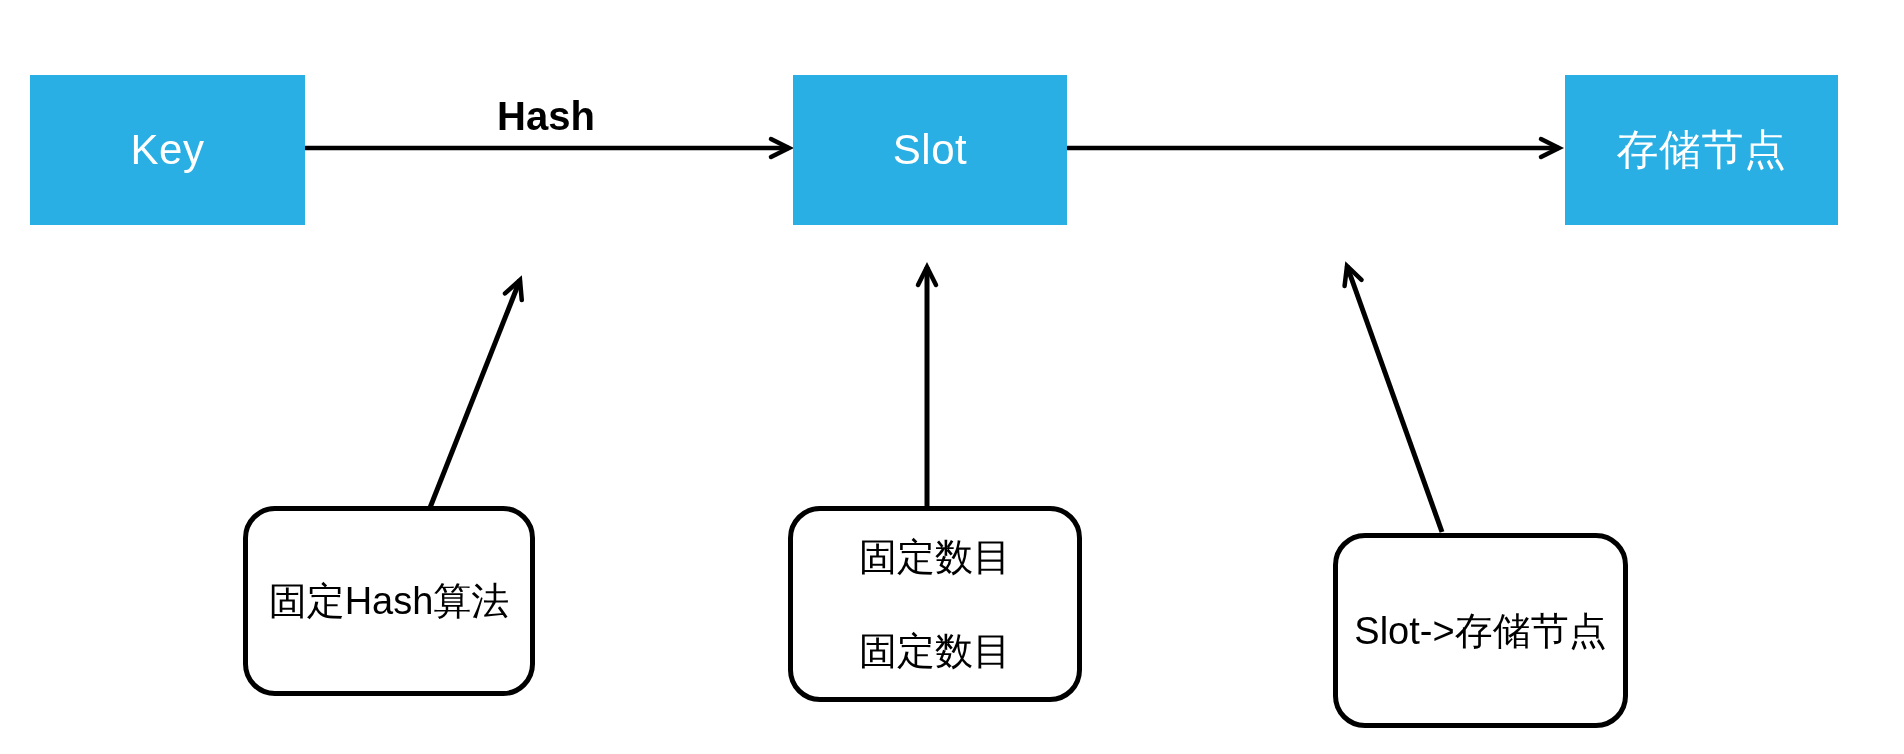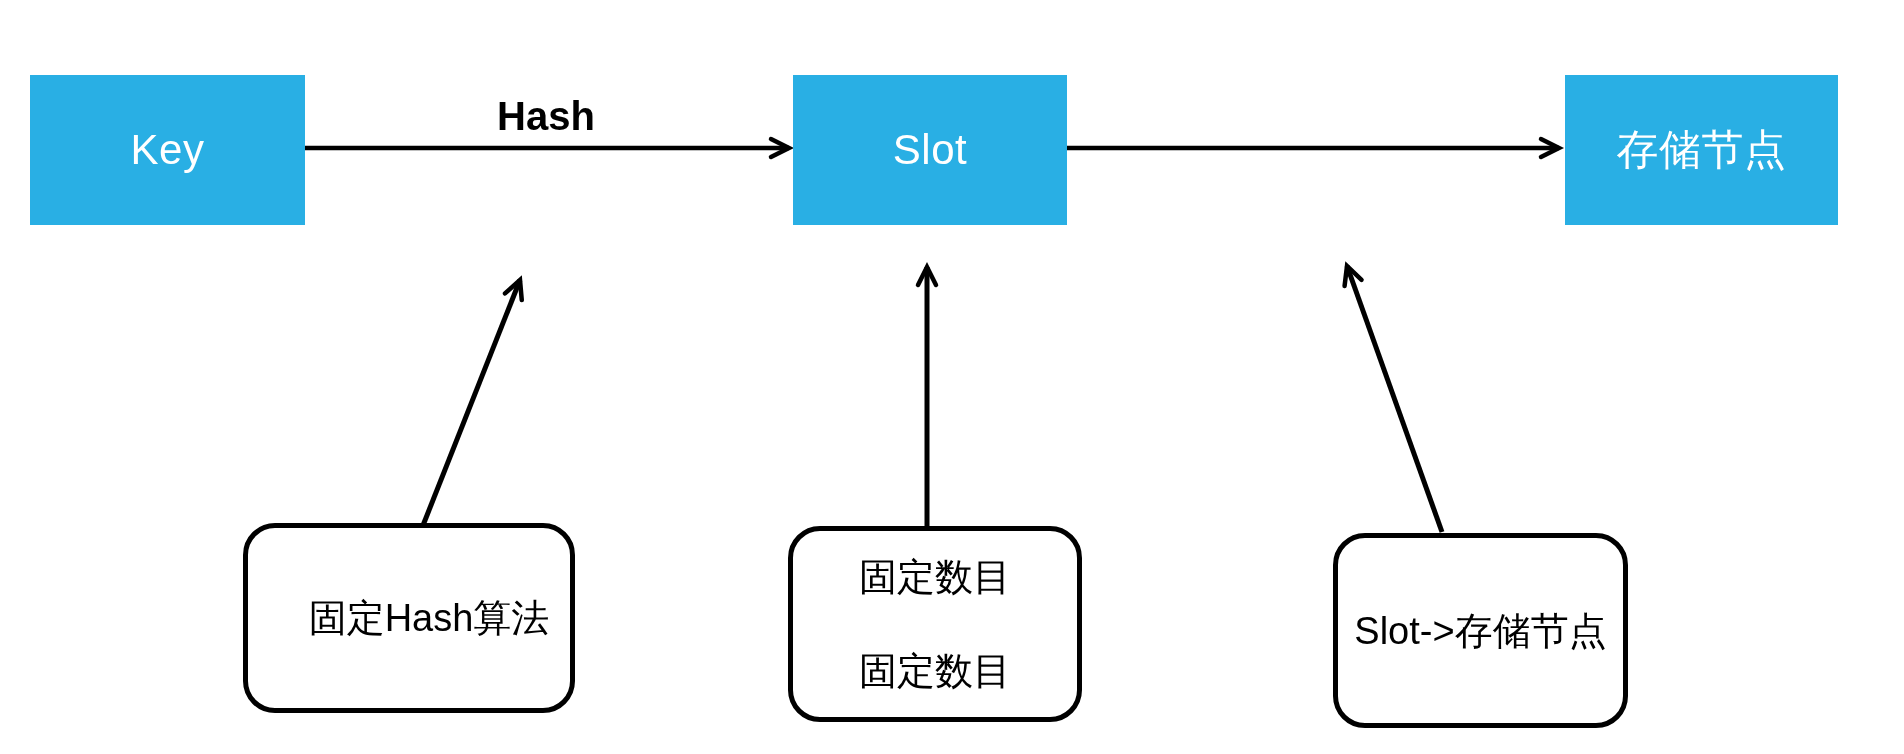--- a/index.html
+++ b/index.html
@@ -58,22 +58,22 @@
     border-radius: 32px;
     display: flex;
     flex-direction: column;
     align-items: center;
     justify-content: center;
     color: #000000;
     font-size: 38px;
     line-height: 58px;
     text-align: center;
   }
-  .note-1 { left: 243px;  top: 523px; width: 282px; height: 180px; padding-left: 40px; }
-  .note-2 { left: 788px;  top: 526px; width: 284px; height: 186px; gap: 36px; }
+  .note-1 { left: 243px;  top: 506px; width: 282px; height: 180px; }
+  .note-2 { left: 788px;  top: 506px; width: 284px; height: 186px; gap: 36px; }
   .note-3 { left: 1333px; top: 533px; width: 285px; height: 185px; }
   .note-line { white-space: nowrap; }
 </style>
 </head>
 <body style="background: rgb(255, 255, 255);">
 
 <div class="canvas">
 
   <svg class="connectors" viewBox="0 0 1904 754" xmlns="http://www.w3.org/2000/svg">
     <defs>

